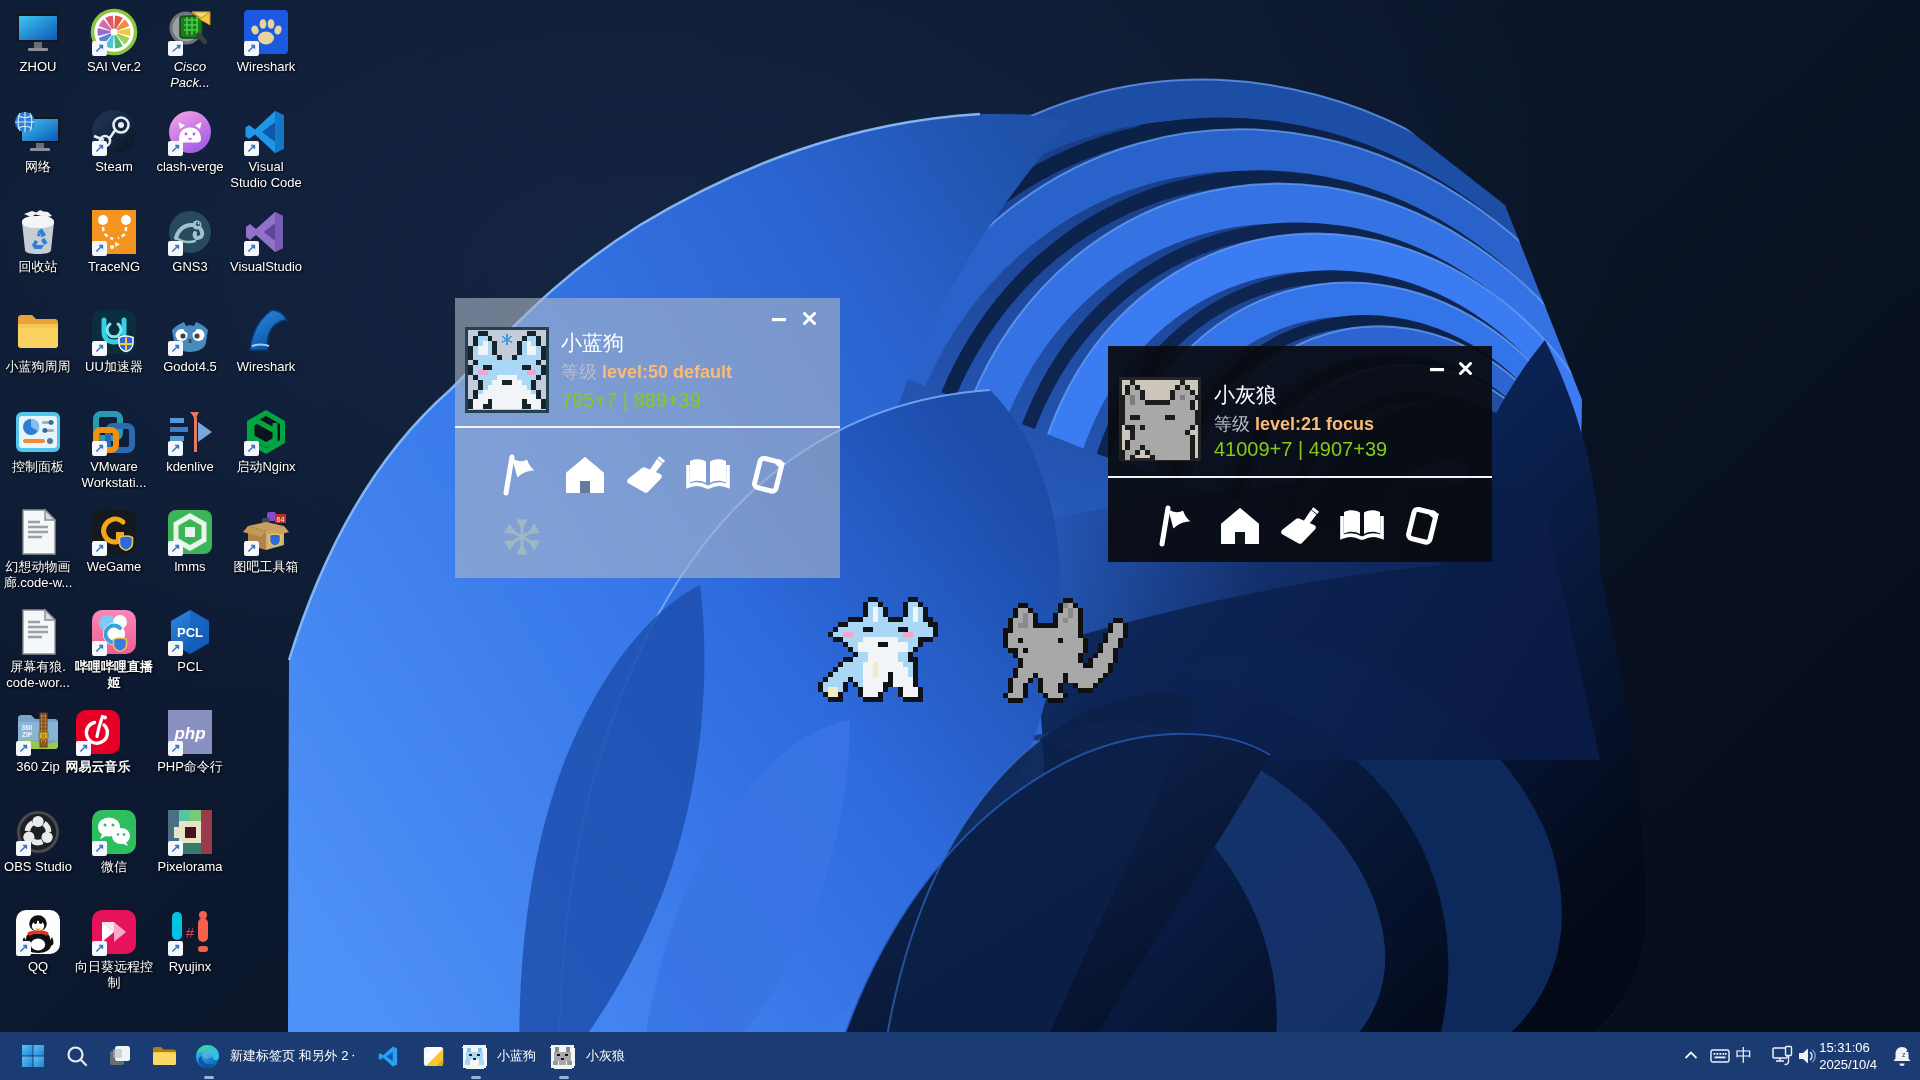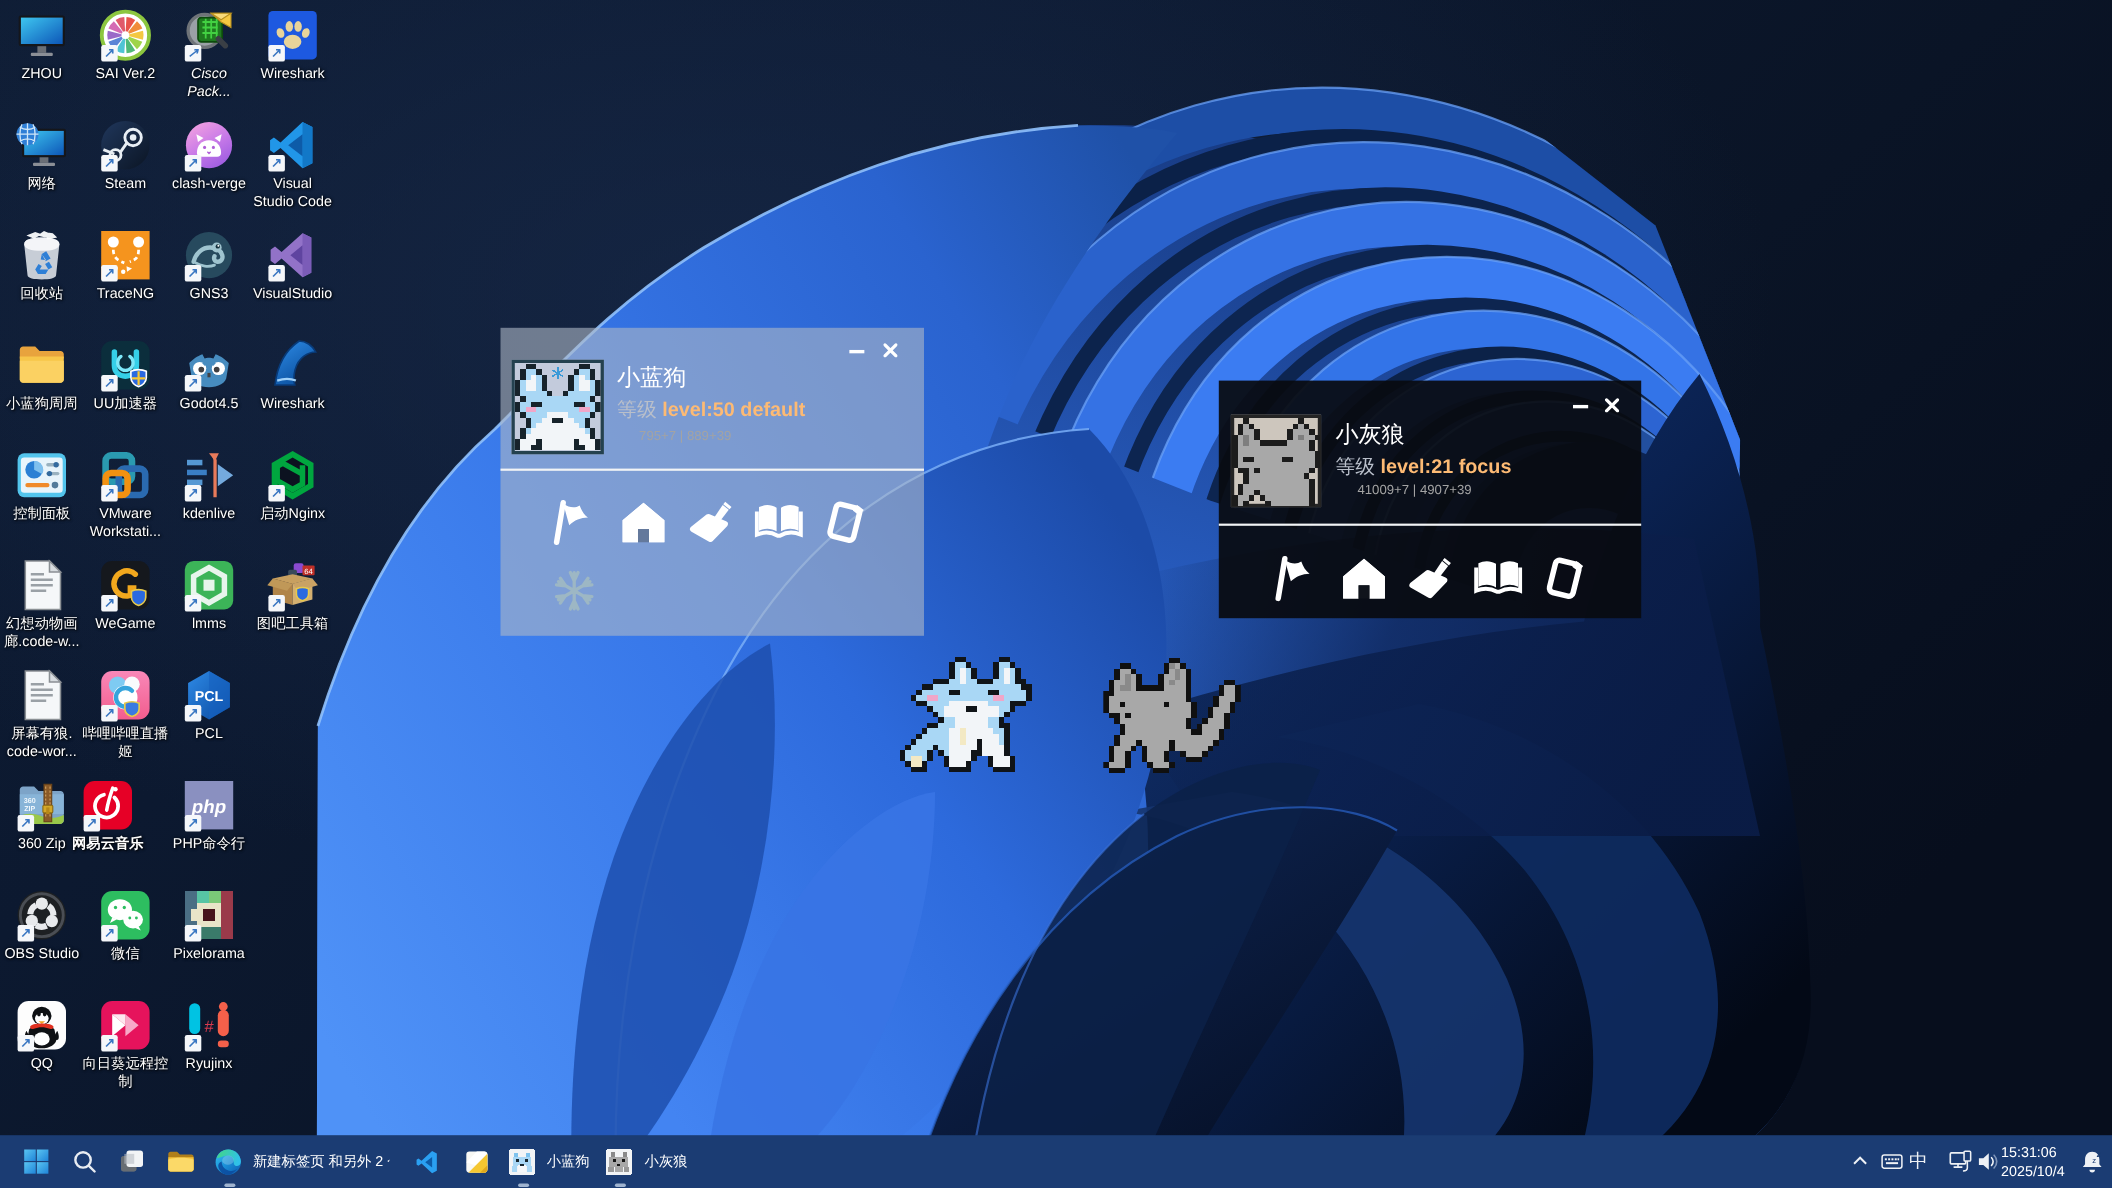--- a/index.html
+++ b/index.html
@@ -10,21 +10,21 @@
 .ico { position:relative; width:48px; height:48px; margin:0 auto; }
 .ico svg { position:absolute; left:0; top:0; }
 .lnk { position:absolute; left:2px; bottom:0px; width:15px; height:15px; background:#f5f7fa; border-radius:2px; }
 .lnk:after { content:"\2197"; position:absolute; left:0; top:0; width:15px; height:15px; color:#3a77c2; font-size:12px; line-height:15px; font-weight:bold; text-align:center;}
 .lbl { margin:3px -5px 0; color:#fff; font-size:13px; line-height:16px; text-shadow:1px 1px 2px rgba(0,0,0,.9), 0 0 3px rgba(0,0,0,.8); }
 
 .petwin { position:absolute; }
 .pw-title { color:#fff; font-size:21px; }
 .pw-sub { font-size:18px; color:#b9bfca; }
 .pw-sub b { color:#fdba74; }
-.pw-num { font-size:12px; color:#a3a3a3;margin-left:20px; }
+.pw-num { font-size:20px; color:#84cc16; }
 .pw-btn { position:absolute; color:#fff; font-weight:bold; }
 .sep { position:absolute; height:2px; background:#f2f4f6; left:0; right:0; }
 
 #taskbar { position:absolute; left:0; top:1032px; width:1920px; height:48px; background:#1b3c73; }
 .tb-ic { position:absolute; top:0; width:40px; height:48px; display:flex; align-items:center; justify-content:center; }
 .tb-lbl { position:absolute; color:#fff; font-size:13px; top:0; height:48px; line-height:48px; }
 .runline { position:absolute; top:44px; width:10px; height:3px; border-radius:2px; background:#9fb3cf; }
 .tray-t { position:absolute; color:#fff; font-size:13px; }
 </style>
 </head>
@@ -535,21 +535,21 @@
         <svg width="48" height="48" viewBox="0 0 48 48">
 <path d="M9 2 H31 L41 12 V46 H9 Z" fill="#f5f7f9" stroke="#8a8f94" stroke-width="1.4"></path>
 <path d="M31 2 L41 12 H31 Z" fill="#d8dce0" stroke="#8a8f94" stroke-width="1.4"></path>
 <g stroke="#9aa0a6" stroke-width="2.4">
 <path d="M14 14 h12 M14 19 h20 M14 24 h20 M14 29 h14"></path>
 </g>
 </svg>
       </div>
       <div class="lbl">屏幕有狼.<br>code-wor...</div>
     </div>
-<div class="cell" style="left:76px;top:608px;">
+<div class="cell" style="left:76px;top:608px;font-weight:bold;">
       <div class="ico">
         <svg width="48" height="48" viewBox="0 0 48 48">
 <defs>
             <linearGradient id="blg" x1="0" y1="0" x2="0" y2="1">
 <stop offset="0" stop-color="#f988b8"></stop>
               <stop offset="1" stop-color="#f25d8e"></stop>
             </linearGradient>  
             <linearGradient id="fadeDark" x1="0" y1="0" x2="1" y2="0.25">
     <stop offset="0" stop-color="#0d2452" stop-opacity="0"></stop>
     <stop offset="0.45" stop-color="#0c2150" stop-opacity="0.75"></stop>

